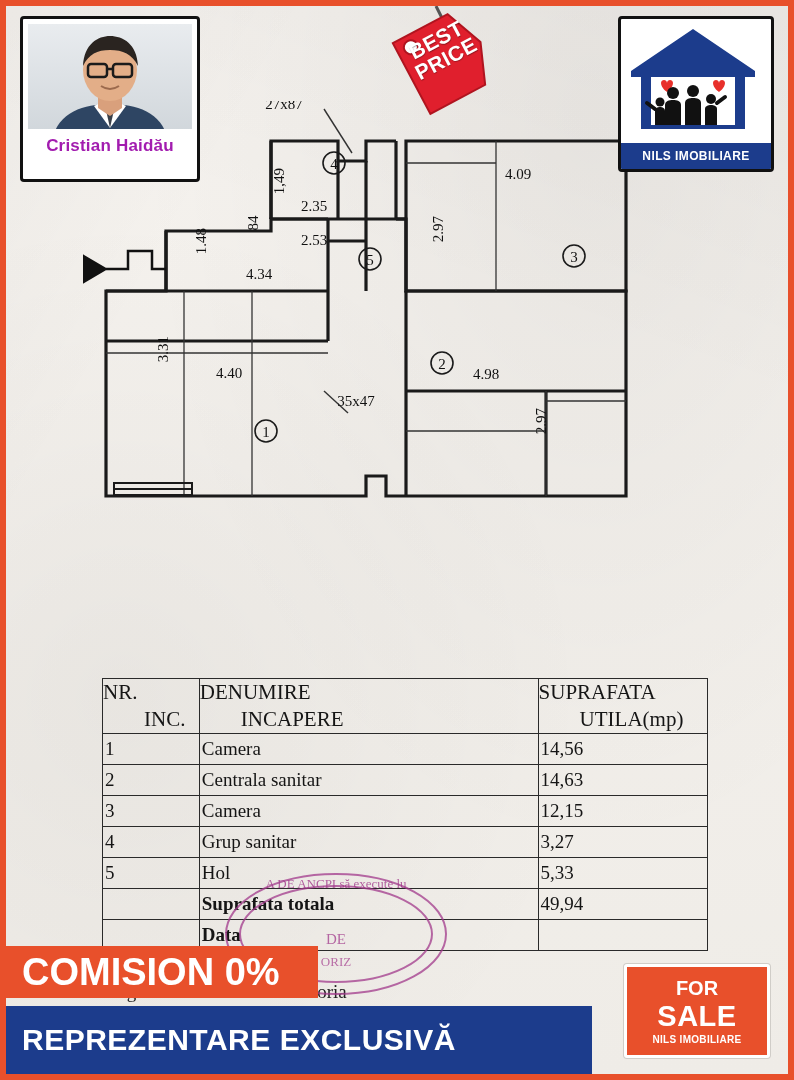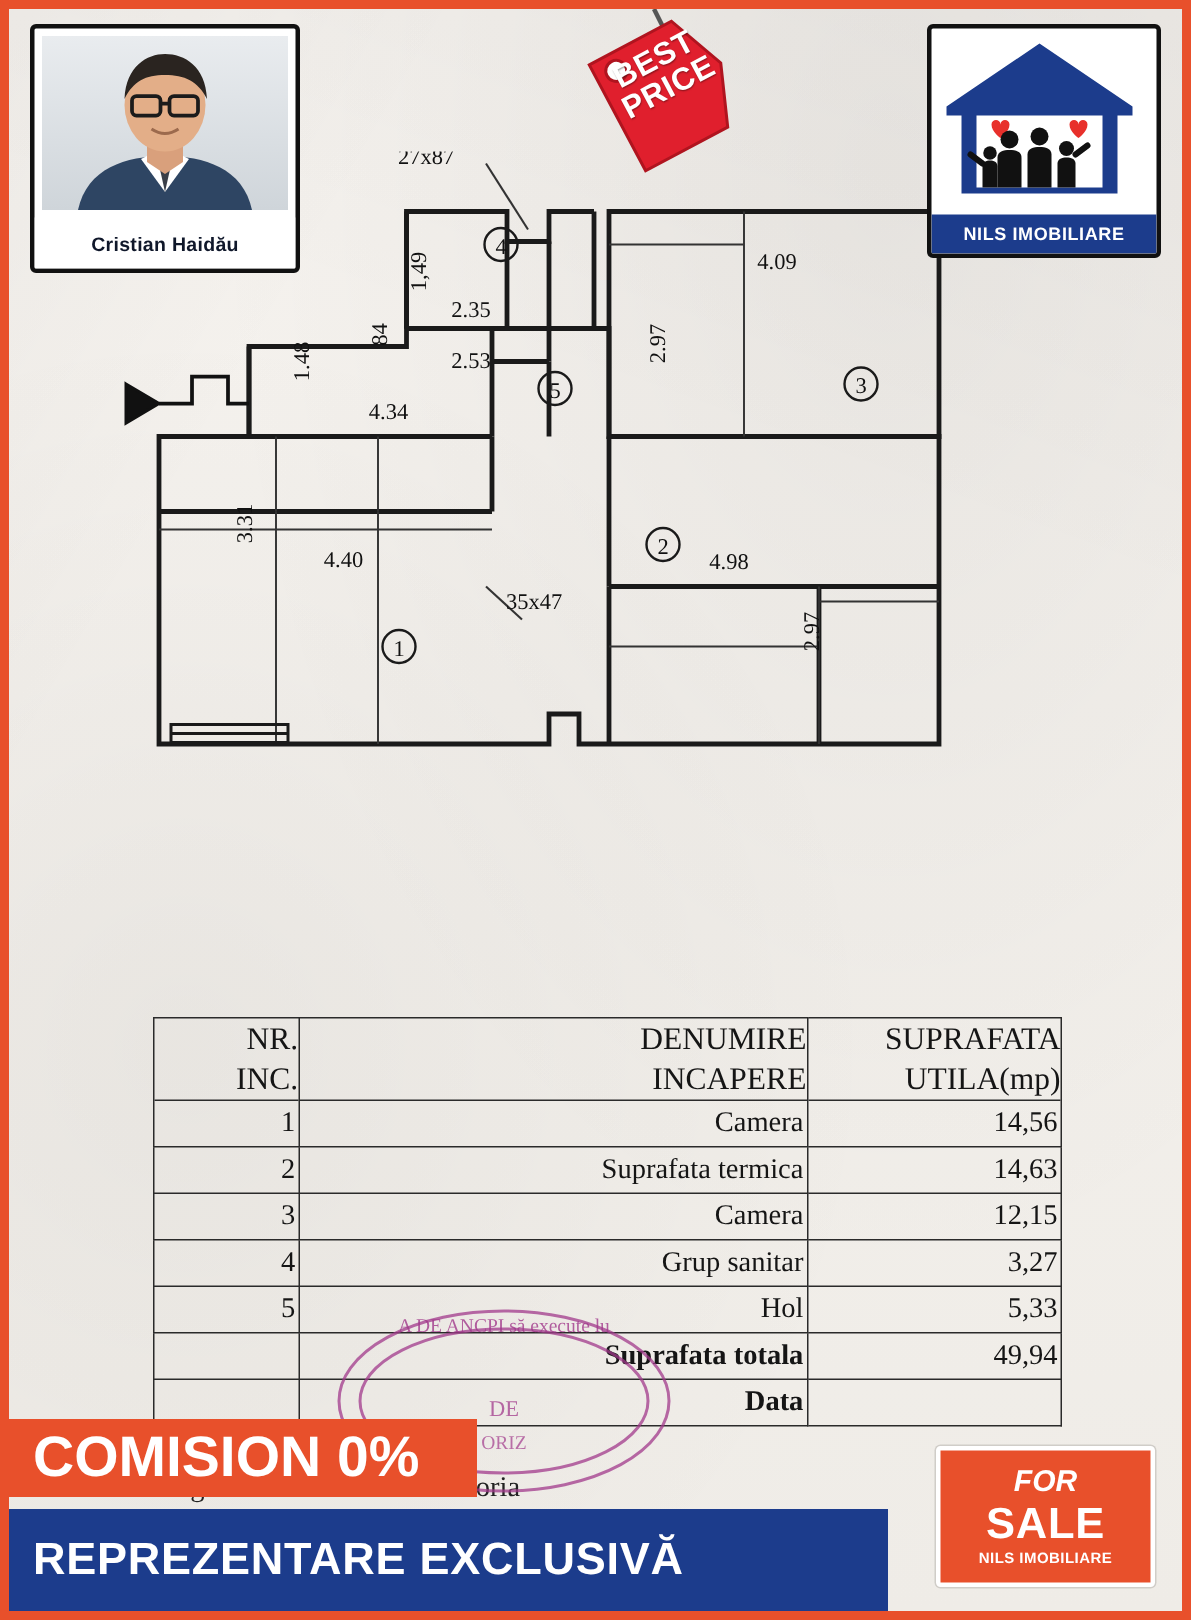--- a/index.html
+++ b/index.html
@@ -33,24 +33,24 @@
     position:absolute;left:14px;top:10px;width:174px;height:160px;
     background:#ffffff;border:3px solid #111;border-radius:4px;
     overflow:hidden;z-index:20;
   }
   #agent-photo{
     position:absolute;left:5px;top:5px;width:164px;height:116px;
     background:linear-gradient(#e6e8ea,#d3d7db);
     overflow:hidden;
   }
   #agent-name{
-    position:absolute;left:0;bottom:0;width:100%;height:34px;
+    position:absolute;left:0;bottom:16px;width:100%;height:34px;
     display:flex;align-items:center;justify-content:center;
     font-family:"Liberation Sans", sans-serif;
-    font-weight:bold;font-size:13px;color:#0f172a;background:#fff;
+    font-weight:bold;font-size:17px;color:#a21caf;background:#fff;
     letter-spacing:.2px;
   }
   
   #best-price{
     position:absolute;left:378px;top:-4px;width:110px;height:120px;z-index:21;
   }
   #bp-text{
     position:absolute;left:22px;top:26px;width:70px;text-align:center;
     transform:rotate(-28deg);
     font-family:"Liberation Sans", sans-serif;font-weight:bold;color:#fff;
@@ -75,21 +75,21 @@
   
   #table-wrap{
     position:absolute;left:96px;top:672px;width:606px;z-index:10;
   }
   table{
     border-collapse:collapse;width:100%;
     font-family:"Liberation Serif", serif;color:#151515;
   }
   table td,table th{
     border:1px solid #2a2a2a;
-    text-align:right;
+    text-align:left;
     font-size:19px;
     padding:1px 2px;
     height:28px;
     background:transparent;
     margin-left:32px;
   }
   thead th{
     font-size:21px;font-weight:normal;height:27px;padding:0;
     border-bottom:none;
   }
@@ -126,21 +126,21 @@
     font-family:"Liberation Sans", sans-serif;font-weight:bold;font-size:30px;
     letter-spacing:.5px;
   }
   #forsale{
     position:absolute;right:18px;bottom:16px;width:140px;height:88px;
     background:#e8502b;border:3px solid #fff;border-radius:3px;z-index:30;
     box-shadow:0 0 0 1px #d0cdc8;
     display:flex;flex-direction:column;align-items:center;justify-content:center;
     font-family:"Liberation Sans", sans-serif;color:#fff;
   }
-  #fs-for{font-weight:bold;font-size:20px;line-height:1;margin-bottom:4px;font-style:italic;}
+  #fs-for{font-weight:bold;font-size:20px;line-height:1;margin-bottom:4px;}
   #fs-sale{font-weight:bold;font-size:29px;line-height:1;letter-spacing:.5px;}
   #fs-sub{font-weight:bold;font-size:10px;margin-top:3px;letter-spacing:.3px;}
 </style>
 </head>
 <body>
 
 <div id="page">
   <div id="paper-texture"></div>
 
   <div id="agent-card">
@@ -327,21 +327,21 @@
         </tr>
       </thead>
       <tbody>
         <tr>
           <td class="nr">1</td>
           <td class="name">Camera</td>
           <td class="area">14,56</td>
         </tr>
         <tr>
           <td class="nr">2</td>
-          <td class="name">Suprafata termica</td>
+          <td class="name">Centrala sanitar</td>
           <td class="area">14,63</td>
         </tr>
         <tr>
           <td class="nr">3</td>
           <td class="name">Camera</td>
           <td class="area">12,15</td>
         </tr>
         <tr>
           <td class="nr">4</td>
           <td class="name">Grup sanitar</td>

